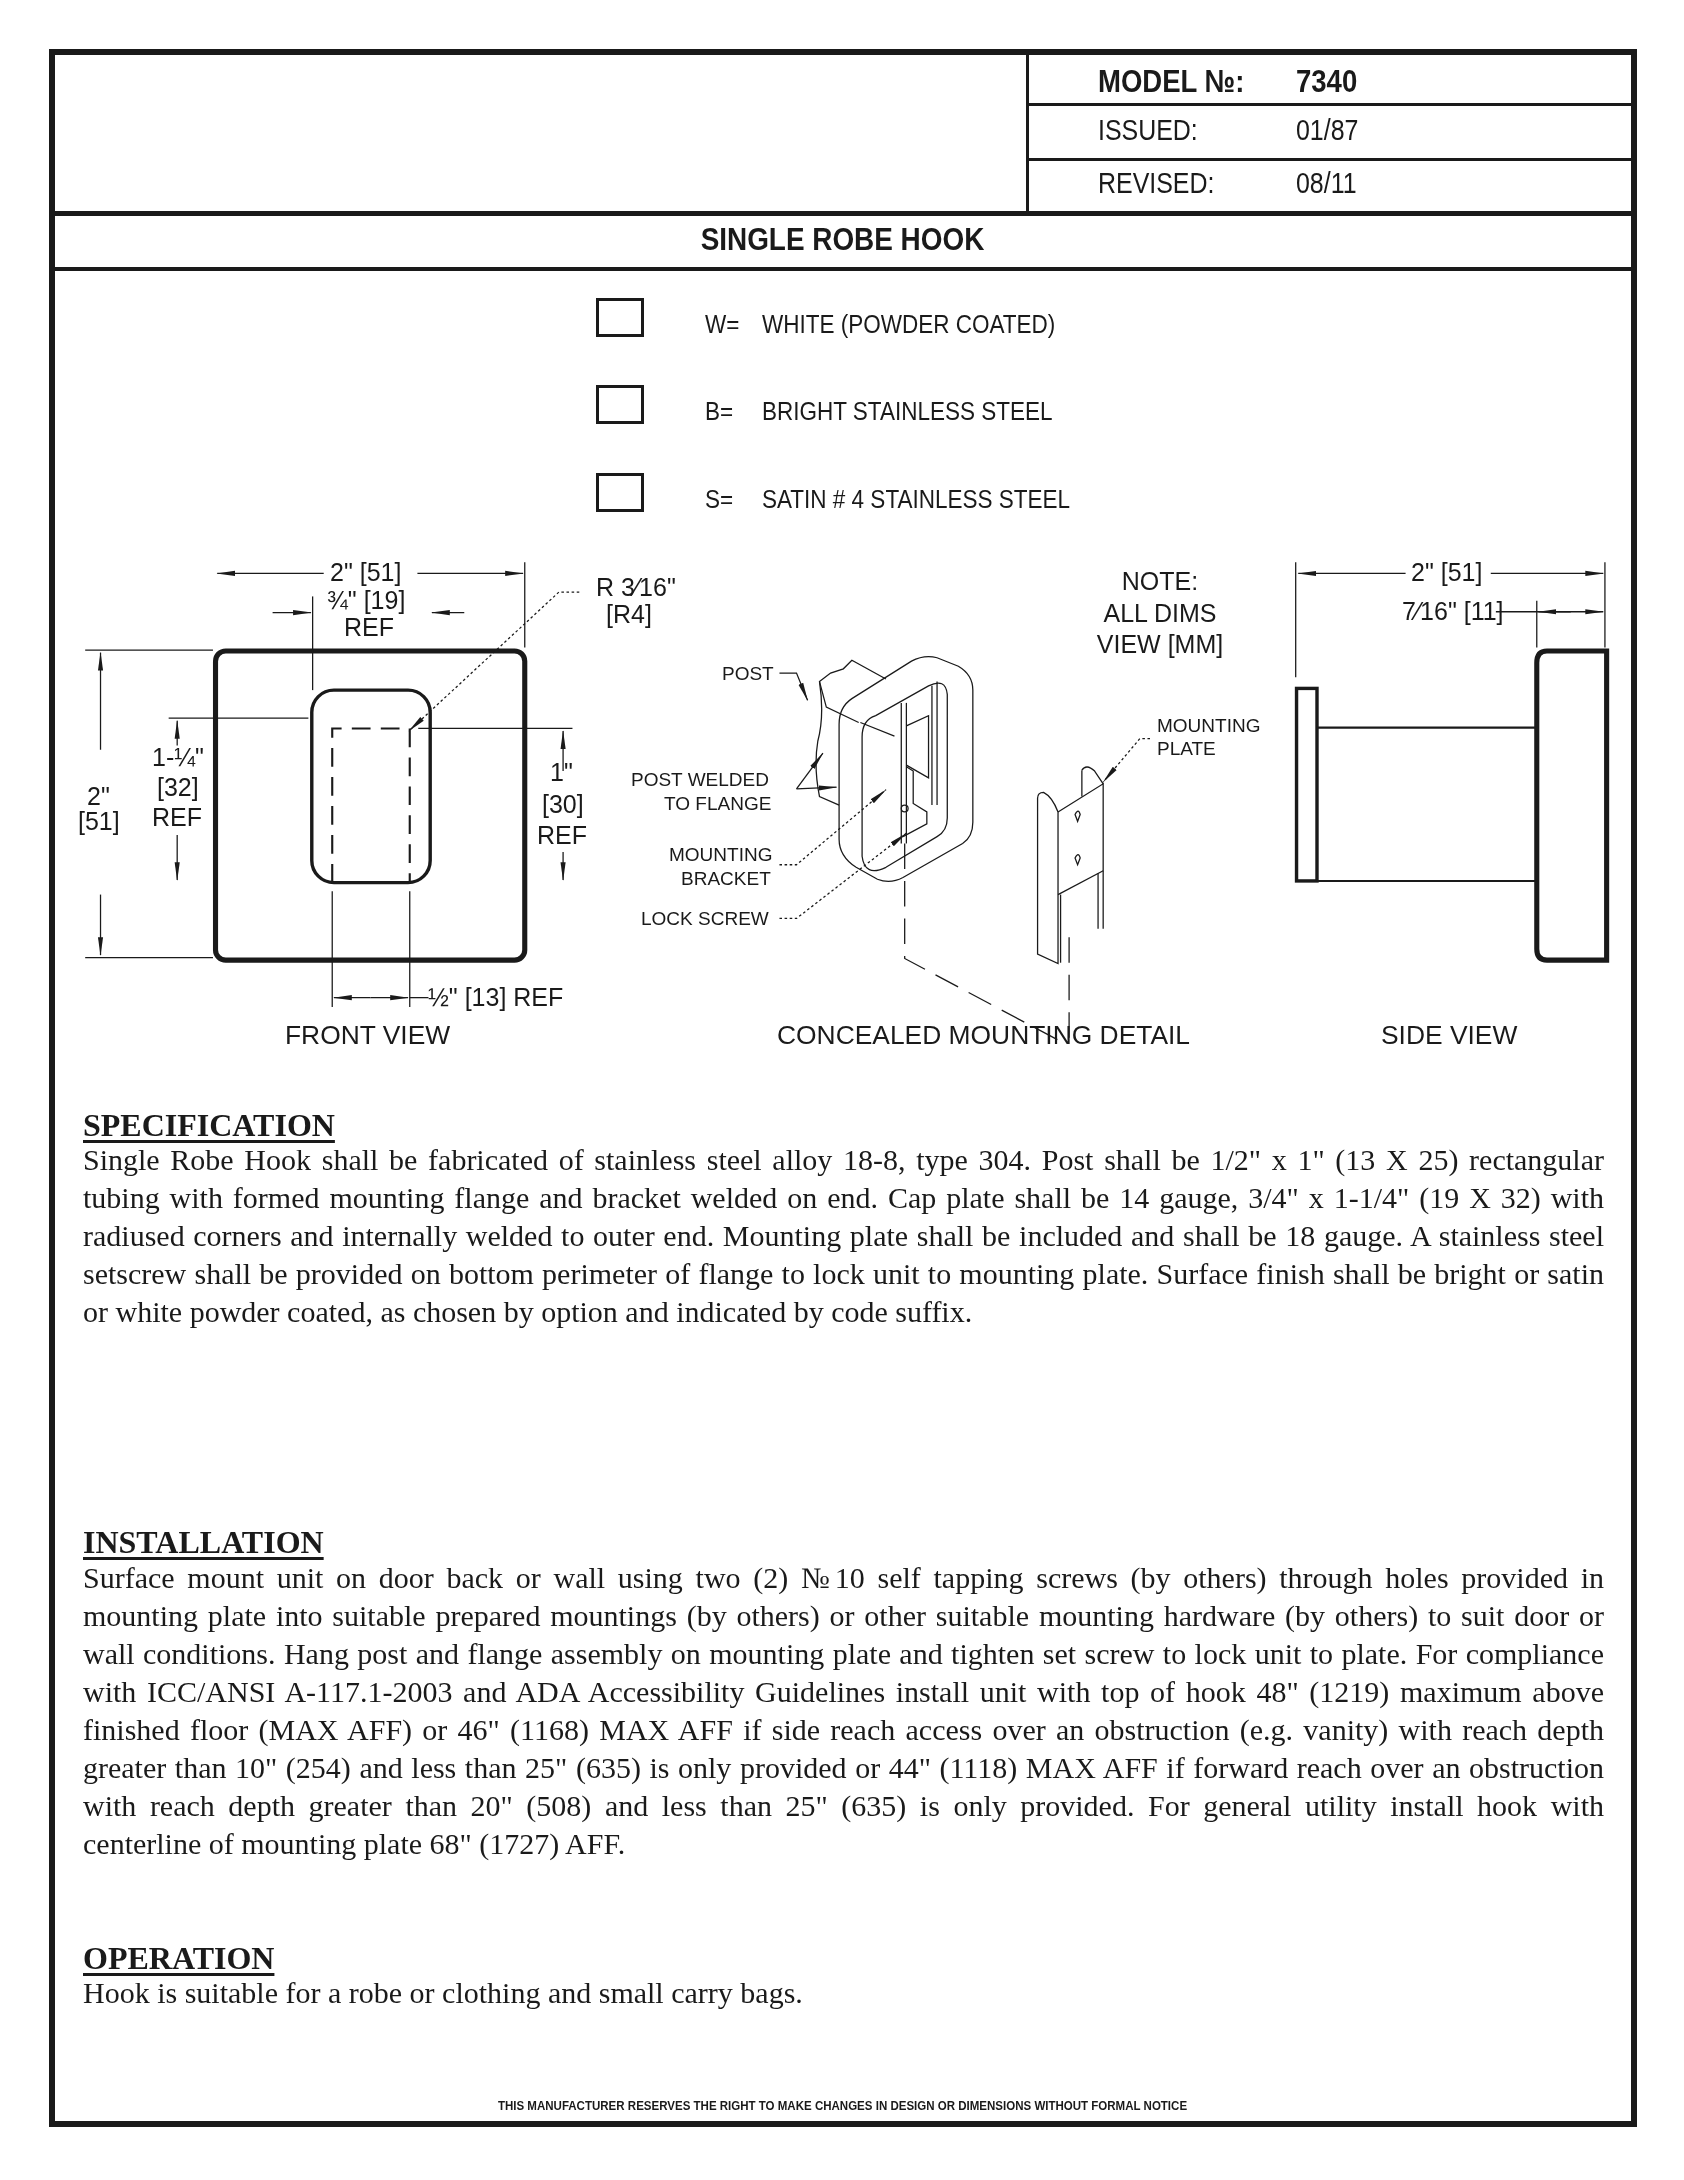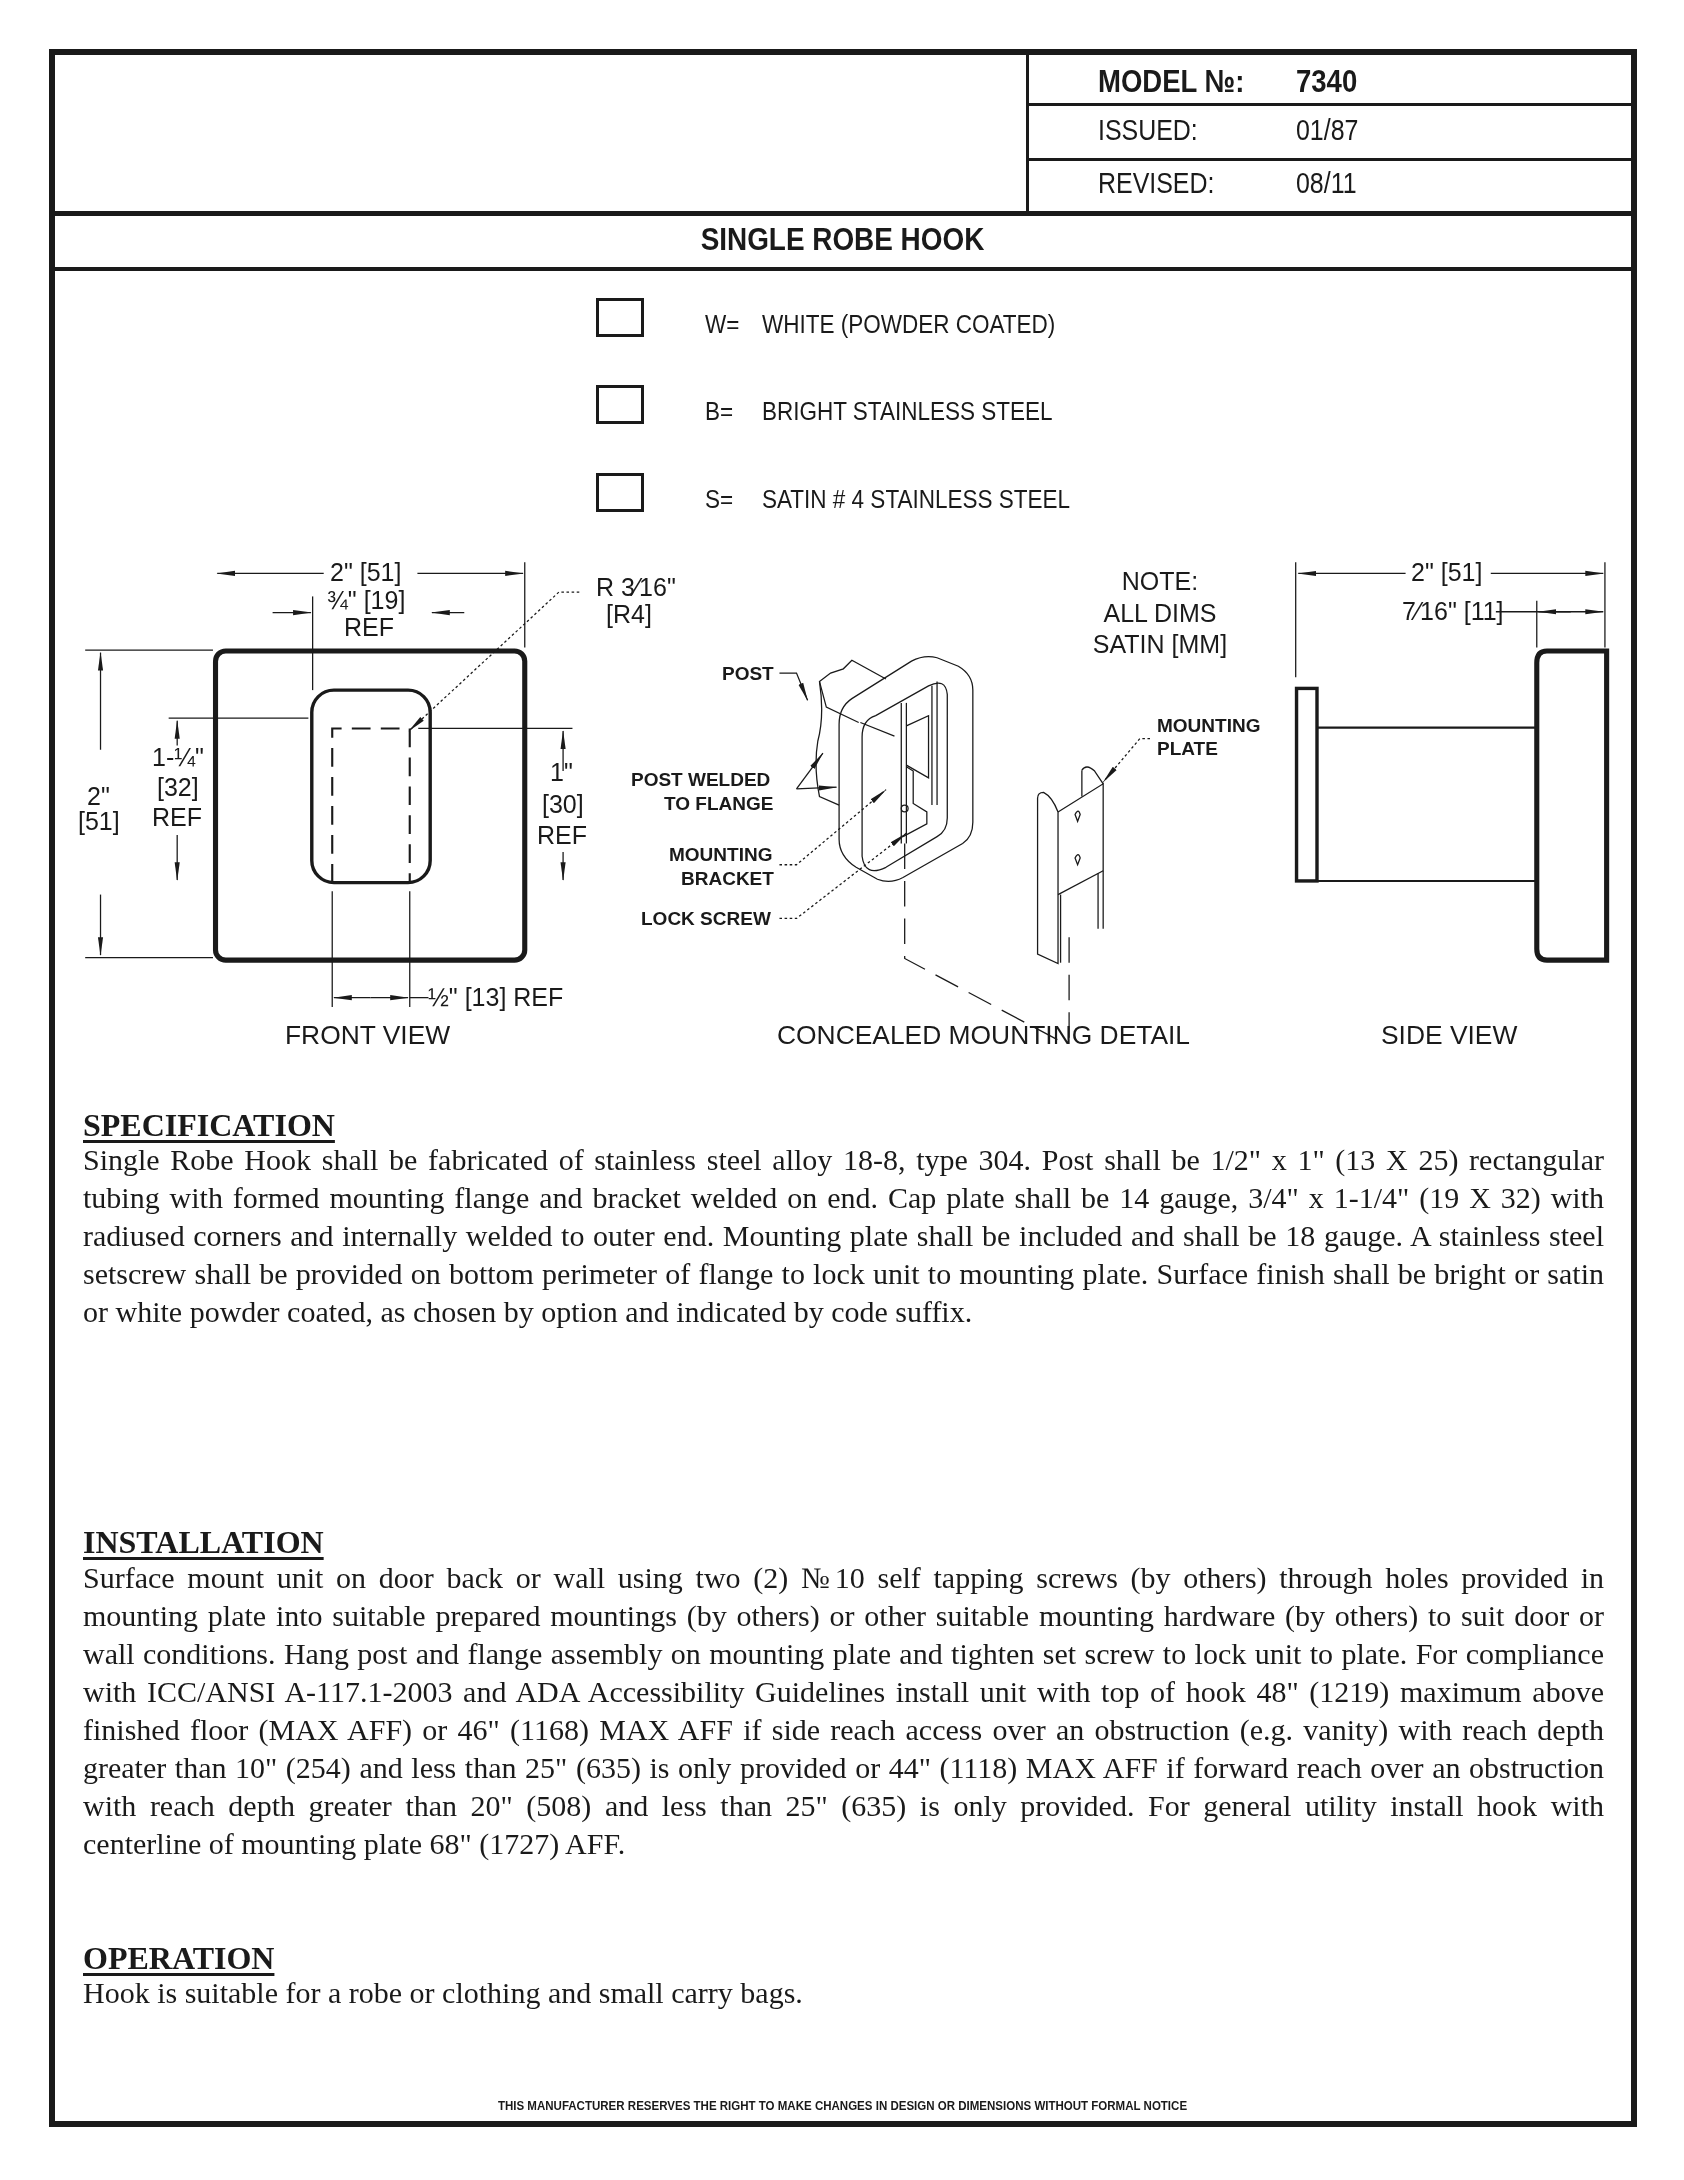--- a/index.html
+++ b/index.html
@@ -9,21 +9,21 @@
   .hline { position:absolute; background:#1a1a1a; }
   .vline { position:absolute; background:#1a1a1a; }
   .sans { font-family:"Liberation Sans", "DejaVu Sans", sans-serif; }
   .serif { font-family:"Liberation Serif", "DejaVu Serif", serif;text-align:right; }
   .hdr-label { font-size:29px; transform:scaleX(0.86); transform-origin:left center; white-space:nowrap; }
   .model { font-size:32px; font-weight:bold; transform:scaleX(0.86); transform-origin:left center; white-space:nowrap; }
   .title { font-size:31px; font-weight:bold; white-space:nowrap; }
   .chk { width:48px; height:39px; border:3.4px solid #1a1a1a; box-sizing:border-box; }
   .fin-code, .fin-text { font-size:25px; white-space:nowrap; transform:scaleX(0.9); transform-origin:left center; }
   .dim { font-size:25px; white-space:nowrap; line-height:1; }
-  .lbl { font-size:19px; font-weight:bold; white-space:nowrap; line-height:1; }
+  .lbl { font-size:19px; font-weight:normal; white-space:nowrap; line-height:1; }
   .view-cap { font-size:26.4px; text-underline-offset:5.1px; text-decoration-thickness:1.7px; white-space:nowrap; line-height:1; }
   .note { font-size:25px; font-weight:bold; text-align:center; line-height:31.5px; white-space:nowrap; }
   .sec-head { font-size:32px; font-weight:bold; text-decoration:underline; text-decoration-thickness:3.4px; text-underline-offset:4.3px; line-height:1; white-space:nowrap; }
   .body-text { font-size:30px; line-height:38px; text-align:justify; width:1521px; hyphens:manual; }
   .footer { font-size:12.8px; font-weight:bold; white-space:nowrap; transform:scaleX(0.9); transform-origin:center; }
   svg { position:absolute; left:0; top:0; overflow:visible; }
 </style>
 </head>
 <body>
 
@@ -177,21 +177,21 @@
 <div class="abs sans lbl" style="left:669px; top:845px;">MOUNTING</div>
 <div class="abs sans lbl" style="left:681px; top:869px;">BRACKET</div>
 <div class="abs sans lbl" style="left:641px; top:909px;">LOCK SCREW</div>
 <div class="abs sans lbl" style="left:1157px; top:716px;">MOUNTING</div>
 <div class="abs sans lbl" style="left:1157px; top:739px;">PLATE</div>
 <div class="abs sans view-cap" style="left:777px; top:1022px;">CONCEALED MOUNTING DETAIL</div>
 
 <div class="abs sans note" style="left:1075px; top:566px; width:170px;">
   <div style="font-weight:normal;">NOTE:</div>
   <div style="font-weight:normal;">ALL DIMS</div>
-  <div style="font-weight:normal;">SATIN [MM]</div>
+  <div style="font-weight:normal;">VIEW [MM]</div>
 </div>
 
 <div class="abs sans dim" style="left:1411px; top:560px;">2" [51]</div>
 <div class="abs sans dim" style="left:1402px; top:599px;">7⁄16" [11]</div>
 <div class="abs sans view-cap" style="left:1381px; top:1022px;">SIDE VIEW</div>
 
 <div class="abs serif sec-head" style="left:83px; top:1109px;">SPECIFICATION</div>
 <div class="abs serif body-text" style="left:83px; top:1141px;">Single Robe Hook shall be fabricated of stainless steel alloy 18-8, type 304.  Post shall be 1/2" x 1" (13 X 25) rec­tangular tubing with formed mounting flange and bracket welded on end.  Cap plate shall be 14 gauge, 3/4" x 1-1/4" (19 X 32) with radiused corners and internally welded to outer end.  Mounting plate shall be included and shall be 18 gauge.  A stainless steel setscrew shall be provided on bottom perimeter of flange to lock unit to mounting plate.  Surface finish shall be bright or satin or white powder coated, as chosen by option and indicated by code suffix.</div>
 
 <div class="abs serif sec-head" style="left:83px; top:1526px;">INSTALLATION</div>

